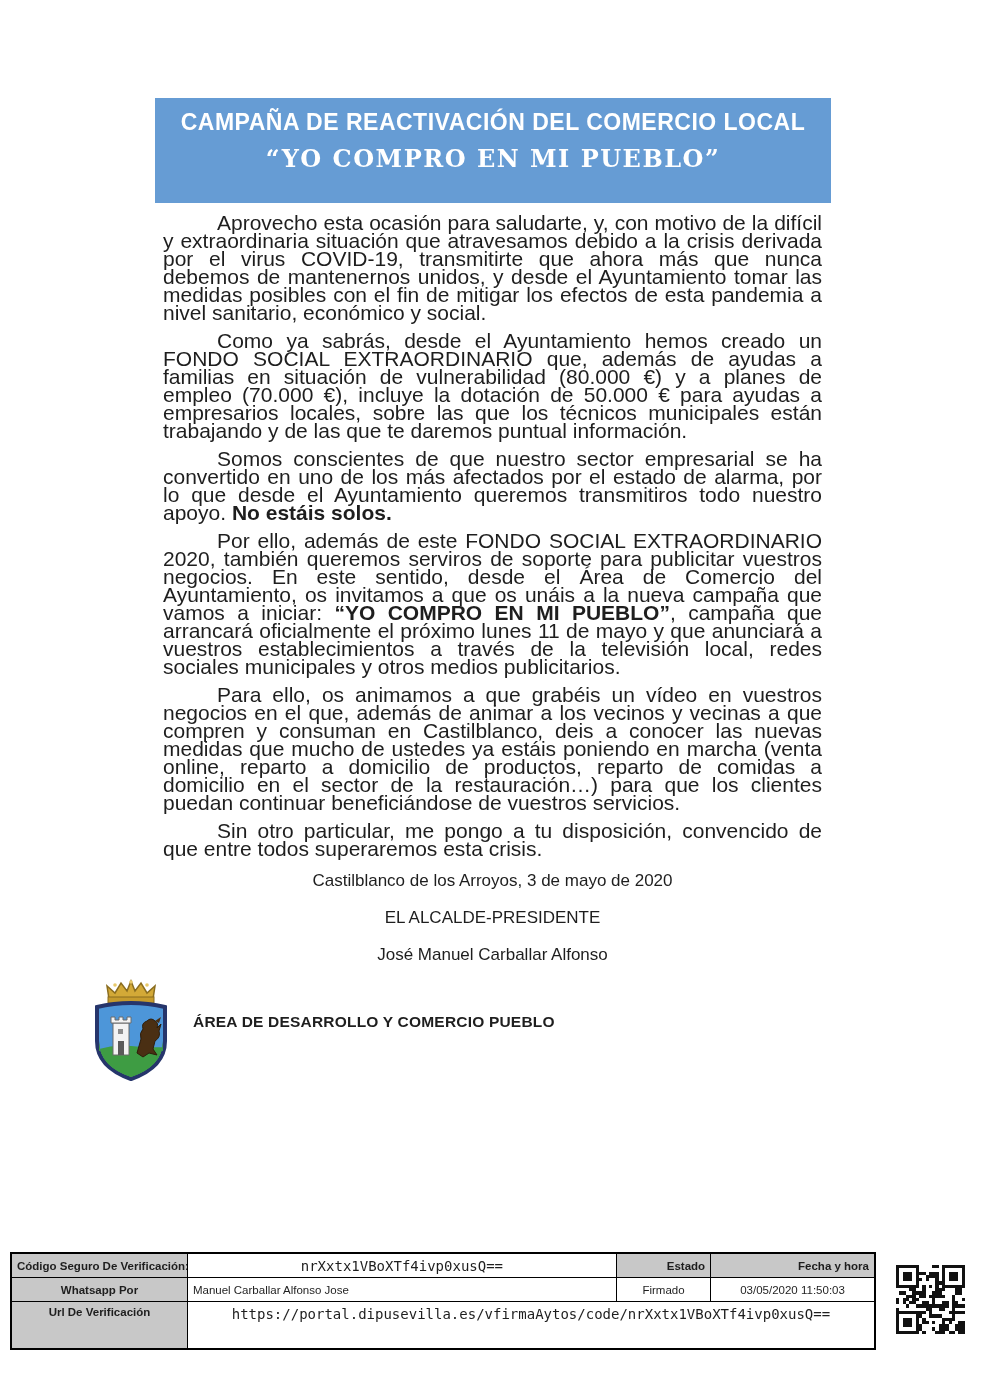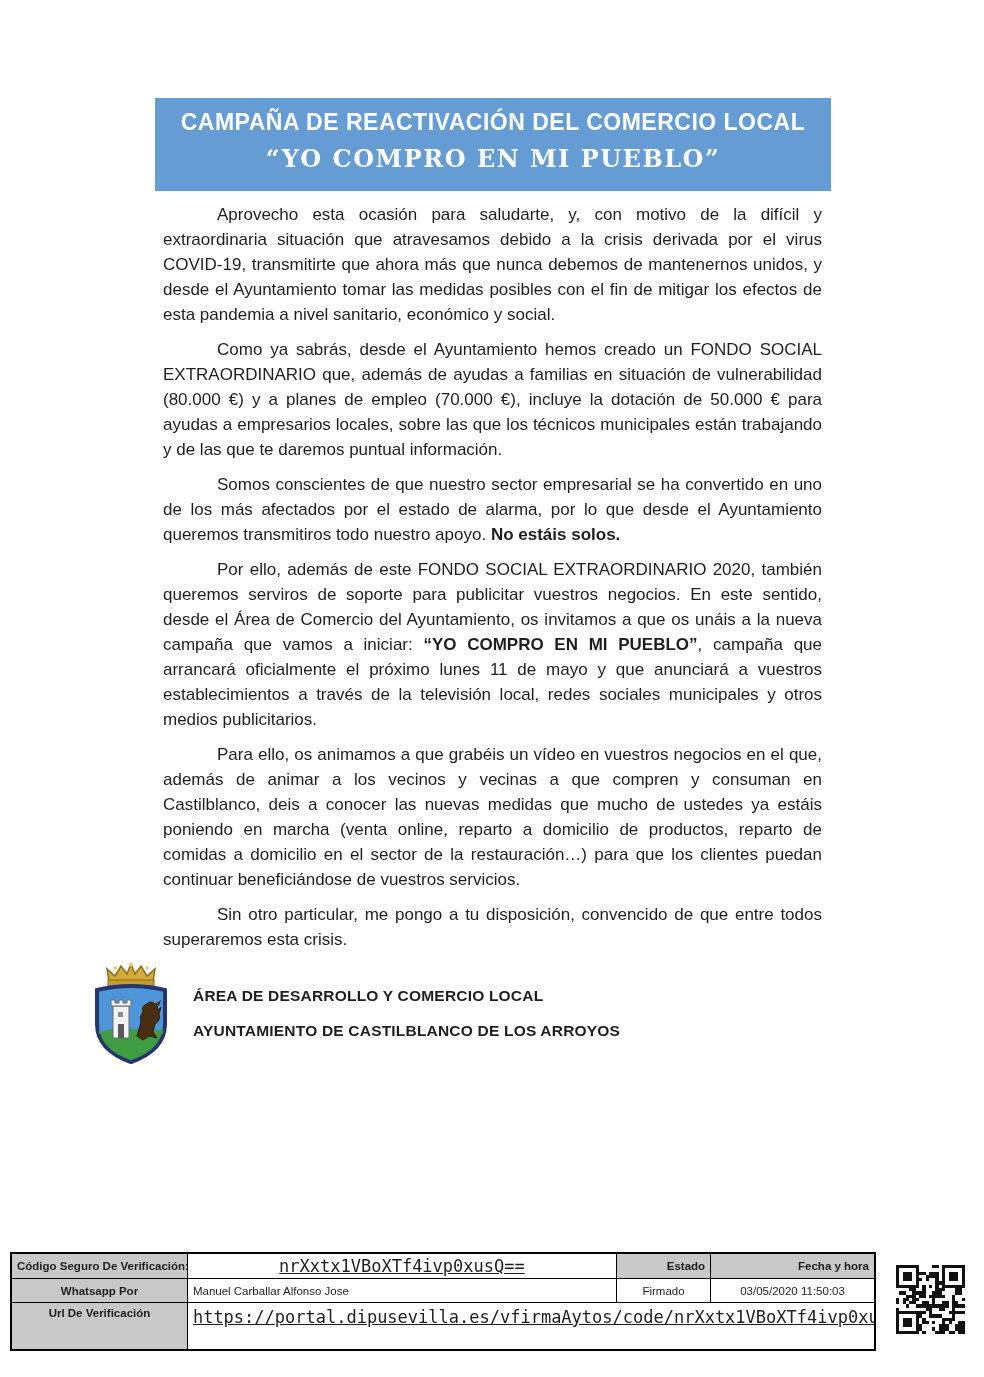--- a/index.html
+++ b/index.html
@@ -1,28 +1,28 @@
 <!DOCTYPE html>
 <html style="--banner-bg: #669CD4; --banner-text: #FFFFFF; --table-header-bg: #C8C8C8; --text: #1E1E1E;"><head>
 <meta charset="utf-8">
 <style>
   html,body{margin:0;padding:0;}
   body{background:#ffffff;font-family:"Liberation Sans",sans-serif;color:var(--text,#1e1e1e);}
   .page{position:relative;width:984px;height:1377px;background:#ffffff;overflow:hidden;}
 
   
   .banner{margin:98px 153px 0 155px;background:var(--banner-bg,#669CD4);
-          color:var(--banner-text,#ffffff);text-align:center;padding:11px 8px 18px;}
+          color:var(--banner-text,#ffffff);text-align:center;padding:11px 8px 30px;}
   .banner-line1{font-size:23px;font-weight:bold;letter-spacing:.5px;
                 font-family:"Liberation Sans",sans-serif;}
   .banner-line2{font-size:24px;font-weight:bold;letter-spacing:1.5px;margin-top:8px;
                 font-family:"DejaVu Serif",serif;}
 
   
-  .letter{margin:11px 162px 8px 163px;font-size:17px;line-height:25px;text-align:justify;}
+  .letter{margin:11px 162px 8px 163px;font-size:21px;line-height:18px;text-align:justify;}
   .letter p.para{margin:0 0 10px;text-indent:54px;}
   .b{font-weight:bold;}
 
   
   .closing{margin:8px 162px 0 163px;text-align:center;font-size:17px;line-height:25px;}
   .closing p{margin:0 0 12px;}
 
   
   .org-footer{margin:4px 0 0 85px;display:flex;align-items:center;gap:16px;}
   .crest{width:92px;height:102px;flex:0 0 auto;}
@@ -31,21 +31,21 @@
 
   
   .verify-wrap{position:absolute;top:1252px;left:10px;display:flex;align-items:flex-start;}
   table.verify{border-collapse:collapse;border:2px solid #000;width:866px;
                font-size:11.5px;table-layout:fixed;}
   table.verify td{border:1px solid #000;padding:2px 5px;height:19px;overflow:hidden;
                   white-space:nowrap;}
   td.lbl{background:var(--table-header-bg,#C8C8C8);font-weight:bold;text-align:center;}
   td.hdr{background:var(--table-header-bg,#C8C8C8);font-weight:bold;text-align:right;}
   td.ctr{text-align:center;}
-  td.mono{font-family:"DejaVu Sans Mono",monospace;font-size:17px;text-decoration:underline;}
+  td.mono{font-family:"DejaVu Sans Mono",monospace;font-size:14px;}
   tr.url-row td{height:40px;vertical-align:top;padding-top:4px;text-align:center;}
   .qr-box{margin-left:7px;width:95px;height:95px;background:#fff;}
 </style>
 </head>
 <body>
 
 <div class="page">
 
   <div class="banner">
     <div class="banner-line1">CAMPAÑA DE REACTIVACIÓN DEL COMERCIO LOCAL</div>
@@ -54,20 +54,25 @@
 
   <div class="letter">
       <p class="para"><span>Aprovecho esta ocasión para saludarte, y, con motivo de la difícil y extraordinaria situación que atravesamos debido a la crisis derivada por el virus COVID-19, transmitirte que ahora más que nunca debemos de mantenernos unidos, y desde el Ayuntamiento tomar las medidas posibles con el fin de mitigar los efectos de esta pandemia a nivel sanitario, económico y social.</span></p>
       <p class="para"><span>Como ya sabrás, desde el Ayuntamiento hemos creado un FONDO SOCIAL EXTRAORDINARIO que, además de ayudas a familias en situación de vulnerabilidad (80.000 €) y a planes de empleo (70.000 €), incluye la dotación de 50.000 € para ayudas a empresarios locales, sobre las que los técnicos municipales están trabajando y de las que te daremos puntual información.</span></p>
       <p class="para"><span>Somos conscientes de que nuestro sector empresarial se ha convertido en uno de los más afectados por el estado de alarma, por lo que desde el Ayuntamiento queremos transmitiros todo nuestro apoyo. </span><span class="b">No estáis solos.</span></p>
       <p class="para"><span>Por ello, además de este FONDO SOCIAL EXTRAORDINARIO 2020, también queremos serviros de soporte para publicitar vuestros negocios. En este sentido, desde el Área de Comercio del Ayuntamiento, os invitamos a que os unáis a la nueva campaña que vamos a iniciar: </span><span class="b">“YO COMPRO EN MI PUEBLO”</span><span>, campaña que arrancará oficialmente el próximo lunes 11 de mayo y que anunciará a vuestros establecimientos a través de la televisión local, redes sociales municipales y otros medios publicitarios.</span></p>
       <p class="para"><span>Para ello, os animamos a que grabéis un vídeo en vuestros negocios en el que, además de animar a los vecinos y vecinas a que compren y consuman en Castilblanco, deis a conocer las nuevas medidas que mucho de ustedes ya estáis poniendo en marcha (venta online, reparto a domicilio de productos, reparto de comidas a domicilio en el sector de la restauración…) para que los clientes puedan continuar beneficiándose de vuestros servicios.</span></p>
       <p class="para"><span>Sin otro particular, me pongo a tu disposición, convencido de que entre todos superaremos esta crisis.</span></p>
     </div>
 
+  <div class="closing">
+    <p>Castilblanco de los Arroyos, 3 de mayo de 2020</p>
+    <p>EL ALCALDE-PRESIDENTE</p>
+    <p>José Manuel Carballar Alfonso</p>
+  </div>
 
   <div class="org-footer">
     <div class="crest">
       <svg width="92" height="102" viewBox="0 0 92 102" xmlns="http://www.w3.org/2000/svg">
 
         <g>
           <path d="M24 20 L22 7 L30 14 L36 4 L42 12 L46 2 L50 12 L56 4 L62 14 L70 7 L68 20 Z" fill="#D3A937" stroke="#8a6d1f" stroke-width="1.5"></path>
           <rect x="23" y="18" width="46" height="6" fill="#C59B2D" stroke="#8a6d1f" stroke-width="1"></rect>
           <circle cx="30" cy="6" r="1.8" fill="#E8C96A"></circle>
           <circle cx="46" cy="3" r="1.8" fill="#E8C96A"></circle>
@@ -87,22 +92,21 @@
           <rect x="33" y="50" width="5" height="5" fill="#8c8c8c"></rect>
         </g>
 
         <g>
           <path d="M52 74 L56 60 Q54 54 58 50 Q56 44 62 42 Q66 38 70 42 Q74 44 72 49 L76 45 L74 52 Q76 58 70 62 L68 70 L72 76 L64 74 L58 78 Z" fill="#4A2F13" stroke="#2e1d0a" stroke-width="1"></path>
           <path d="M70 42 L76 38 L74 44 Z" fill="#4A2F13"></path>
         </g>
       </svg>
     </div>
     <div class="org-lines">
-      <div class="org-line1">ÁREA DE DESARROLLO Y COMERCIO LOCAL</div>
-      <div class="org-line2">AYUNTAMIENTO DE CASTILBLANCO DE LOS ARROYOS</div>
+      <div class="org-line1">ÁREA DE DESARROLLO Y COMERCIO PUEBLO</div>
     </div>
   </div>
 
   <div class="verify-wrap">
     <table class="verify">
       <colgroup>
           <col style="width:176px">
           <col style="width:428px">
           <col style="width:94px">
           <col style="width:164px">

